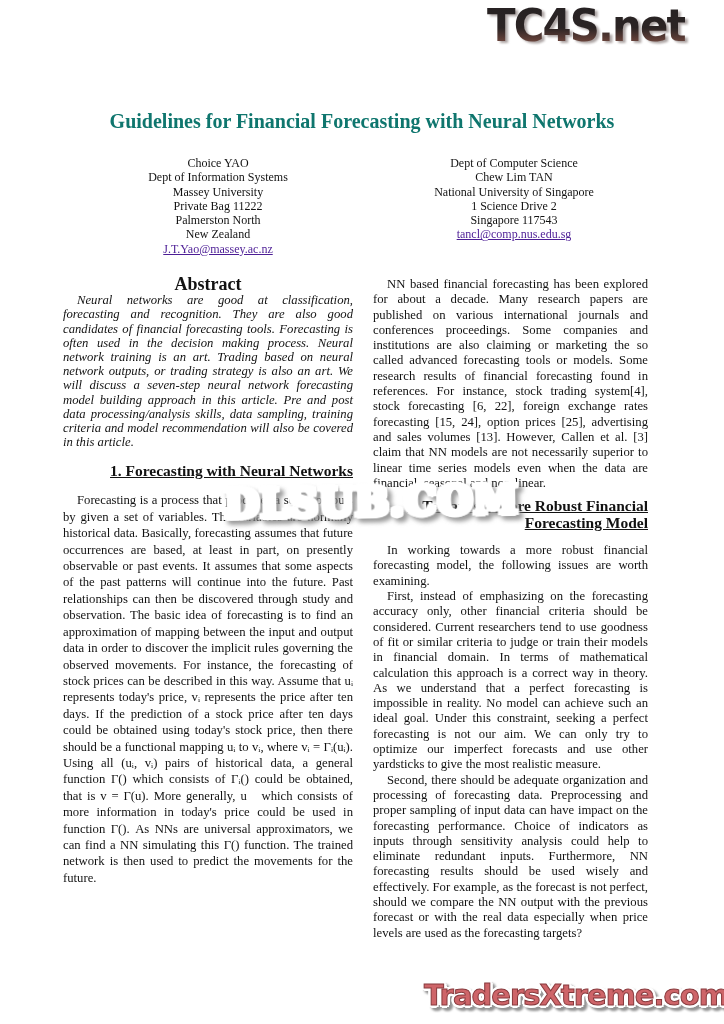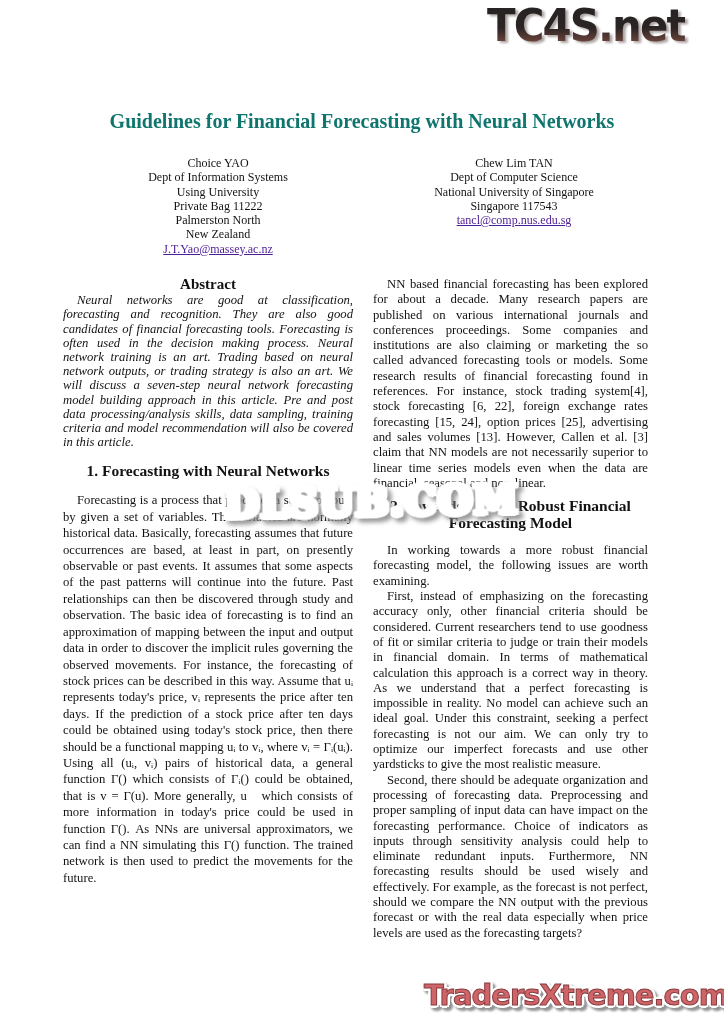--- a/index.html
+++ b/index.html
@@ -40,50 +40,51 @@
           font-size:12px;line-height:14.3px;}
   .author.a0{left:78px}
   .author.a1{left:374px}
   .email{color:#4c1d95;text-decoration:underline;cursor:pointer;}
 
   
   .col{position:absolute;top:277px;font-size:12.7px;line-height:15.3px;text-align:justify;}
   .col.left{left:63px;width:290px;}
   .col.right{left:373px;width:275px;}
   .col p{margin:0;text-indent:14px;}
-  .abstract-head{text-align:center;font-weight:bold;font-size:15px;line-height:14.2px;margin:0 0 2px 0;}
+  .abstract-head{text-align:center;font-weight:bold;font-size:18px;line-height:14.2px;margin:0 0 2px 0;}
   .abstract{font-style:italic;line-height:14.2px;}
-  .sec-head{font-weight:bold;font-size:15.5px;line-height:17px;text-align:center;
-            text-indent:0;margin:13px 0;}
+  .sec-head{font-weight:bold;font-size:15.5px;line-height:17px;text-align:right;
+            text-indent:0;margin:13px 0;text-decoration:underline;}
   .sec-head.h2{margin:6px 0 12px 0;}
   .left-body{line-height:16.4px;}
 </style>
 </head>
 <body>
 
 <div class="page">
 
   <div class="wm-tc4s">TC4S.net</div>
 
   <div class="title">Guidelines for Financial Forecasting with Neural Networks</div>
 
   <div class="author a0">
     <div>Choice YAO</div>
     <div>Dept of Information Systems</div>
-    <div>Using University</div>
+    <div>Massey University</div>
     <div>Private Bag 11222</div>
     <div>Palmerston North</div>
     <div>New Zealand</div>
     <div><span class="email">J.T.Yao@massey.ac.nz</span></div>
   </div>
 
   <div class="author a1">
+    <div>Dept of Computer Science</div>
     <div>Chew Lim TAN</div>
-    <div>Dept of Computer Science</div>
     <div>National University of Singapore</div>
+    <div>1 Science Drive 2</div>
     <div>Singapore 117543</div>
     <div><span class="email">tancl@comp.nus.edu.sg</span></div>
   </div>
 
   <div class="col left">
     <div class="abstract-head">Abstract</div>
     <p class="abstract">Neural networks are good at classification, forecasting and recognition. They are also good candidates of financial forecasting tools. Forecasting is often used in the decision making process. Neural network training is an art. Trading based on neural network outputs, or trading strategy is also an art. We will discuss a seven-step neural network forecasting model building approach in this article. Pre and post data processing/analysis skills, data sampling, training criteria and model recommendation will also be covered in this article.</p>
     <div class="sec-head">1. Forecasting with Neural Networks</div>
     <p class="left-body">Forecasting is a process that produces a set of outputs by given a set of variables. The variables are normally historical data. Basically, forecasting assumes that future occurrences are based, at least in part, on presently observable or past events. It assumes that some aspects of the past patterns will continue into the future. Past relationships can then be discovered through study and observation. The basic idea of forecasting is to find an approximation of mapping between the input and output data in order to discover the implicit rules governing the observed movements. For instance, the forecasting of stock prices can be described in this way. Assume that uᵢ represents today's price, vᵢ represents the price after ten days. If the prediction of a stock price after ten days could be obtained using today's stock price, then there should be a functional mapping uᵢ to vᵢ, where vᵢ = Γᵢ(uᵢ). Using all (uᵢ, vᵢ) pairs of historical data, a general function Γ() which consists of Γᵢ() could be obtained, that is v = Γ(u). More generally, u⃗ which consists of more information in today's price could be used in function Γ(). As NNs are universal approximators, we can find a NN simulating this Γ() function. The trained network is then used to predict the movements for the future.</p>
   </div>

